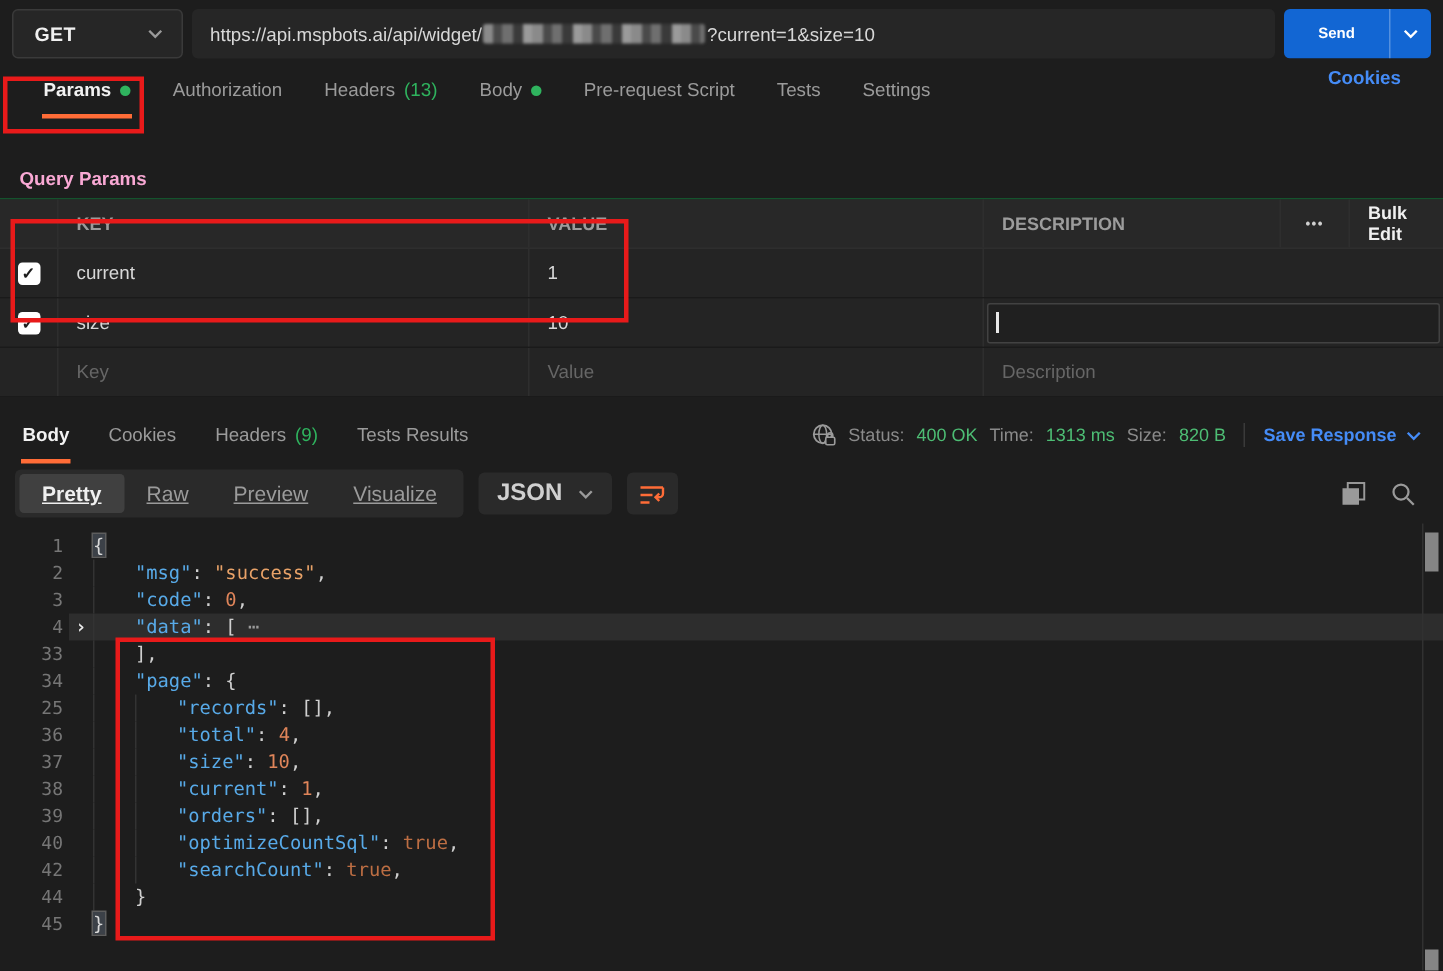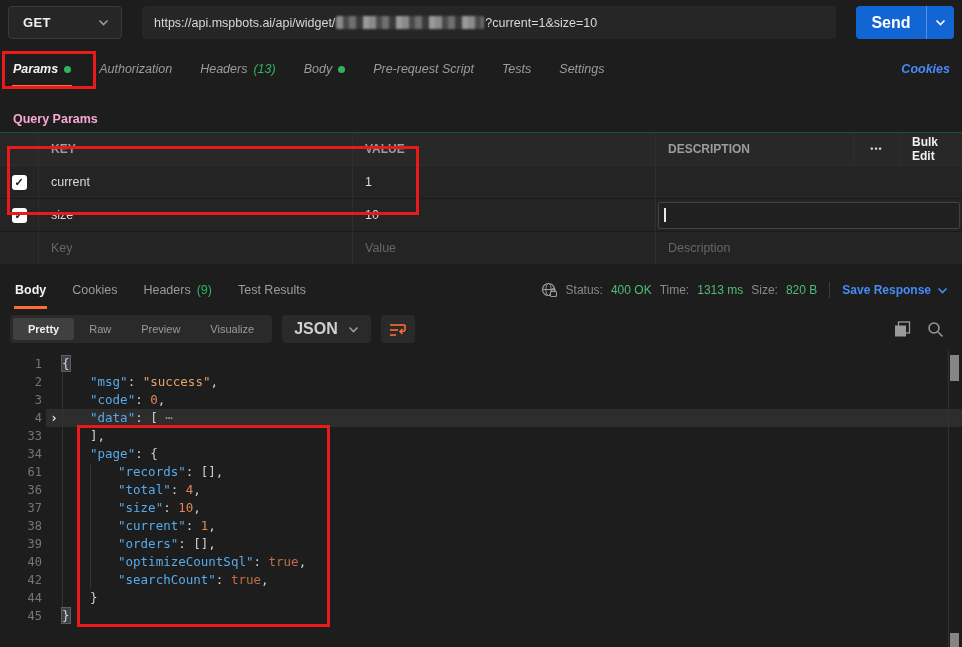--- a/index.html
+++ b/index.html
@@ -3,40 +3,40 @@
 <meta charset="utf-8">
 <style>
   * { margin:0; padding:0; box-sizing:border-box; }
   html,body { width:962px; height:647px; overflow:hidden; }
   body {
     background:#1d1d1d; color:#d8d8d8;
     font-family:"Liberation Sans", sans-serif;
     position:relative; font-size:12.5px;
   }
   
-  .topbar { display:flex; gap:20px; padding:6px 8px; height:45px; align-items:center; }
+  .topbar { display:flex; gap:6px; padding:6px 8px; height:45px; align-items:center; }
   .method-box {
     width:114px; height:33px; background:#262626; border:1px solid #3a3a3a; border-radius:4px;
     display:flex; align-items:center; justify-content:space-between; padding:0 12px 0 14px; cursor:pointer;
   }
   .method-box .m { font-weight:bold; font-size:13px; color:#f0f0f0; letter-spacing:.3px; }
   .url-box {
     flex:1; height:33px; background:#262626; border-radius:4px;
     display:flex; align-items:center; padding:0 12px; color:#d8d8d8; font-size:12.5px; white-space:nowrap; overflow:hidden;
   }
   .redacted {
     display:inline-block; width:148px; height:13px; margin:0 1px; border-radius:2px; vertical-align:-2px;
     background:repeating-linear-gradient(90deg,#8a8a8a 0 7px,#4a4a4a 7px 13px,#6f6f6f 13px 20px,#3a3a3a 20px 27px,#9a9a9a 27px 33px);
     filter:blur(1.2px);
   }
   .send-btn { display:flex; width:98px; height:33px; border-radius:4px; overflow:hidden; cursor:pointer; }
-  .send-main { flex:1; background:#1266d3; color:#fff; font-weight:bold; font-size:16px; display:flex; align-items:center; justify-content:center; }
+  .send-main { flex:1; background:#1266d3; color:#fff; font-weight:bold; font-size:10px; display:flex; align-items:center; justify-content:center; }
   .send-caret { width:28px; background:#1266d3; border-left:1px solid rgba(255,255,255,.28); display:flex; align-items:center; justify-content:center; }
   
-  .req-tabs { display:flex; align-items:flex-end; padding:0 12px; height:43px; gap:26px;font-style:italic; }
+  .req-tabs { display:flex; align-items:flex-start; padding:0 28px; height:43px; gap:26px; }
   .rtab { color:#9b9b9b; padding:8px 1px 9px; display:flex; gap:6px; align-items:center; cursor:pointer; border-bottom:3px solid transparent; }
   .rtab.active { color:#f2f2f2; font-weight:bold; border-bottom-color:#ff6c37; }
   .dot { width:7px; height:7px; border-radius:50%; background:#2fb35e; display:inline-block; }
   .cnt { color:#2fb35e; }
   .cookies { margin-left:auto; color:#458cf7; font-weight:bold; padding-bottom:12px; cursor:pointer; }
   .qp-title { height:24px; padding:4px 13px; color:#f9a8d4; font-weight:bold; font-size:12.5px;margin-top:20px; }
   
   .ptable { border-top:1px solid #14532d; }
   .prow { display:grid; grid-template-columns:38px 314px 303px 1fr; height:33px; background:#242424; border-bottom:1px solid #1a1a1a; align-items:center; }
   .prow.head { grid-template-columns:38px 314px 303px 198px 46px 1fr; background:#282828; border-bottom:1px solid #2e2e2e; }
@@ -53,21 +53,21 @@
   
   .resp-tabs { display:flex; align-items:flex-end; padding:0 14px; height:38px; gap:24px; margin-top:6px; }
   .resp-meta { margin-left:auto; display:flex; align-items:center; gap:8px; padding-bottom:10px; font-size:12px; }
   .lbl { color:#8a8a8a; }
   .grn { color:#4dbd74; }
   .vdiv { width:1px; height:16px; background:#3a3a3a; margin:0 4px; }
   .save { color:#458cf7; font-weight:bold; display:flex; gap:6px; align-items:center; cursor:pointer; }
   
   .view-bar { display:flex; align-items:center; gap:10px; padding:6px 10px; height:40px; }
   .seg { display:flex; background:#2a2a2a; border-radius:4px; padding:3px; }
-  .seg .s { padding:5px 15px; border-radius:3px; color:#9b9b9b; font-size:11px; cursor:pointer; }
+  .seg .s { padding:5px 15px; border-radius:3px; color:#9b9b9b; font-size:14px; cursor:pointer;text-decoration:underline; }
   .seg .s.active { background:#404040; color:#f0f0f0; font-weight:bold; }
   .json-dd { background:#2a2a2a; border-radius:4px; height:28px; padding:0 12px; display:flex; align-items:center; gap:10px;
              color:#d0d0d0; font-weight:bold; font-size:16px; cursor:pointer; }
   .wrap-btn { background:#2a2a2a; border-radius:4px; width:34px; height:28px; display:flex; align-items:center; justify-content:center; cursor:pointer; }
   .right-icons { margin-left:auto; display:flex; gap:16px; align-items:center; padding-right:8px; }
   
   .code-area { position:relative; height:319px; padding-top:6px; font-family:"DejaVu Sans Mono", monospace; font-size:12.5px; }
   .cline { display:flex; height:18px; line-height:18px; }
   .gut { width:46px; text-align:right; color:#767676; font-size:12px; padding-right:4px; flex:none; }
   .fold { width:16px; flex:none; color:#ececec; font-weight:bold; text-align:center; line-height:17px; cursor:pointer; }
@@ -195,21 +195,21 @@
         <span>Body</span>
       </div>
       <div class="rtab">
         <span>Cookies</span>
       </div>
       <div class="rtab">
         <span>Headers</span>
         <span class="cnt">(9)</span>
       </div>
       <div class="rtab">
-        <span>Test Results</span>
+        <span>Tests Results</span>
       </div>
     </div>
   <div class="resp-meta">
     <svg width="18" height="18" viewBox="0 0 18 18">
       <circle cx="8.5" cy="8.5" r="6" fill="none" stroke="#9a9a9a" stroke-width="1.2"></circle>
       <ellipse cx="8.5" cy="8.5" rx="2.6" ry="6" fill="none" stroke="#9a9a9a" stroke-width="1"></ellipse>
       <line x1="2.5" y1="8.5" x2="14.5" y2="8.5" stroke="#9a9a9a" stroke-width="1"></line>
       <rect x="10.5" y="10.5" width="6" height="5" rx="1" fill="#1d1d1d" stroke="#9a9a9a" stroke-width="1.1"></rect>
       <path d="M11.8 10.5 v-1.3 a1.7 1.7 0 0 1 3.4 0 v1.3" fill="none" stroke="#9a9a9a" stroke-width="1.1"></path>
     </svg>
@@ -289,21 +289,21 @@
         <div class="gut">33</div>
         <div class="fold"></div>
         <div class="ccode"><span class="g"></span><span class="tk-p">],</span></div>
       </div>
       <div class="cline">
         <div class="gut">34</div>
         <div class="fold"></div>
         <div class="ccode"><span class="g"></span><span class="tk-key">"page"</span><span class="tk-p">: {</span></div>
       </div>
       <div class="cline">
-        <div class="gut">61</div>
+        <div class="gut">25</div>
         <div class="fold"></div>
         <div class="ccode"><span class="g"></span><span class="g"></span><span class="tk-key">"records"</span><span class="tk-p">: [],</span></div>
       </div>
       <div class="cline">
         <div class="gut">36</div>
         <div class="fold"></div>
         <div class="ccode"><span class="g"></span><span class="g"></span><span class="tk-key">"total"</span><span class="tk-p">: </span><span class="tk-num">4</span><span class="tk-p">,</span></div>
       </div>
       <div class="cline">
         <div class="gut">37</div>

